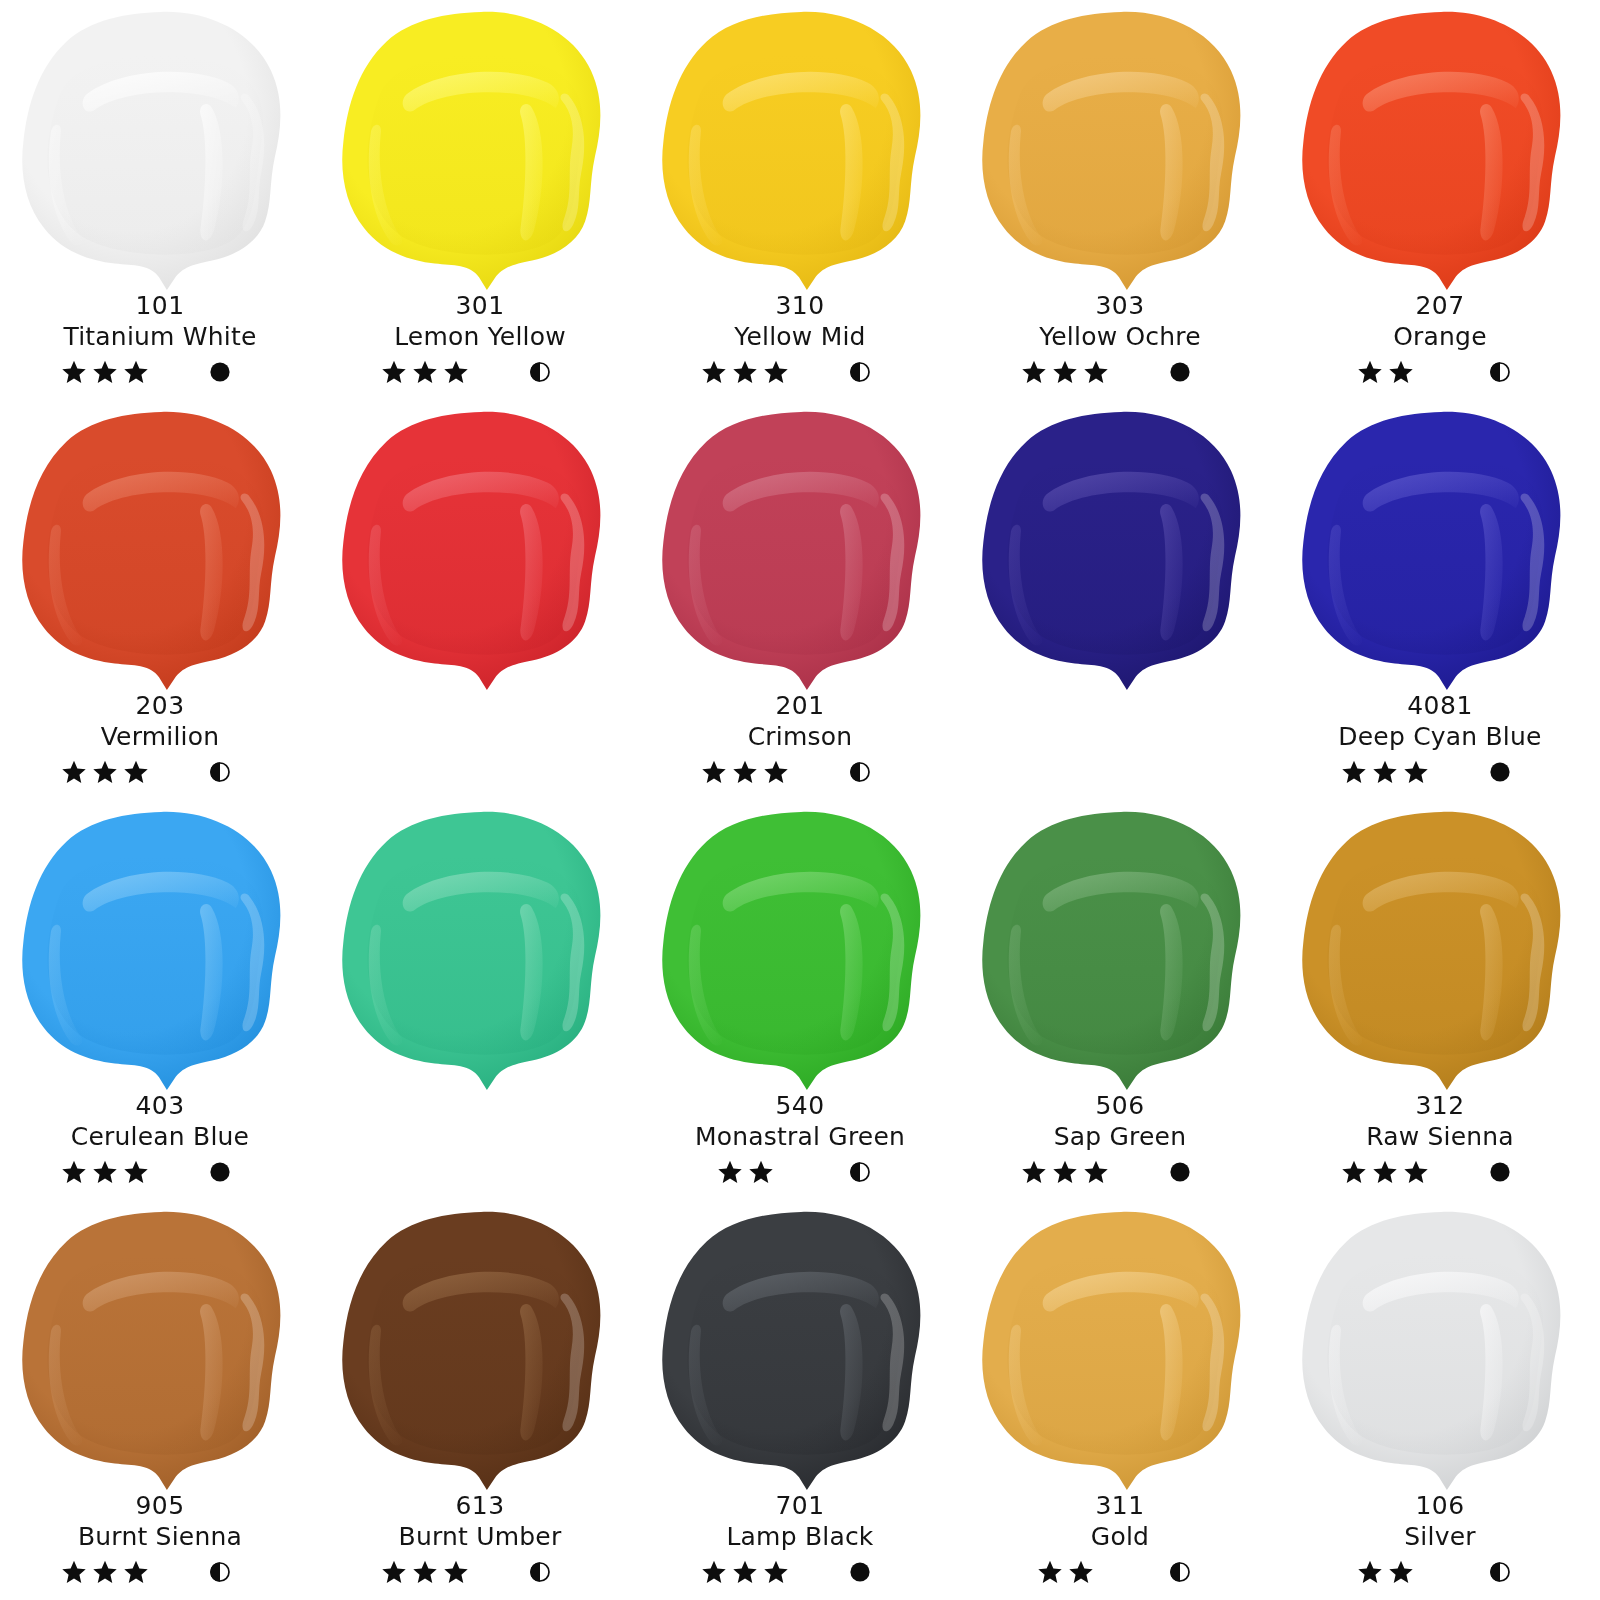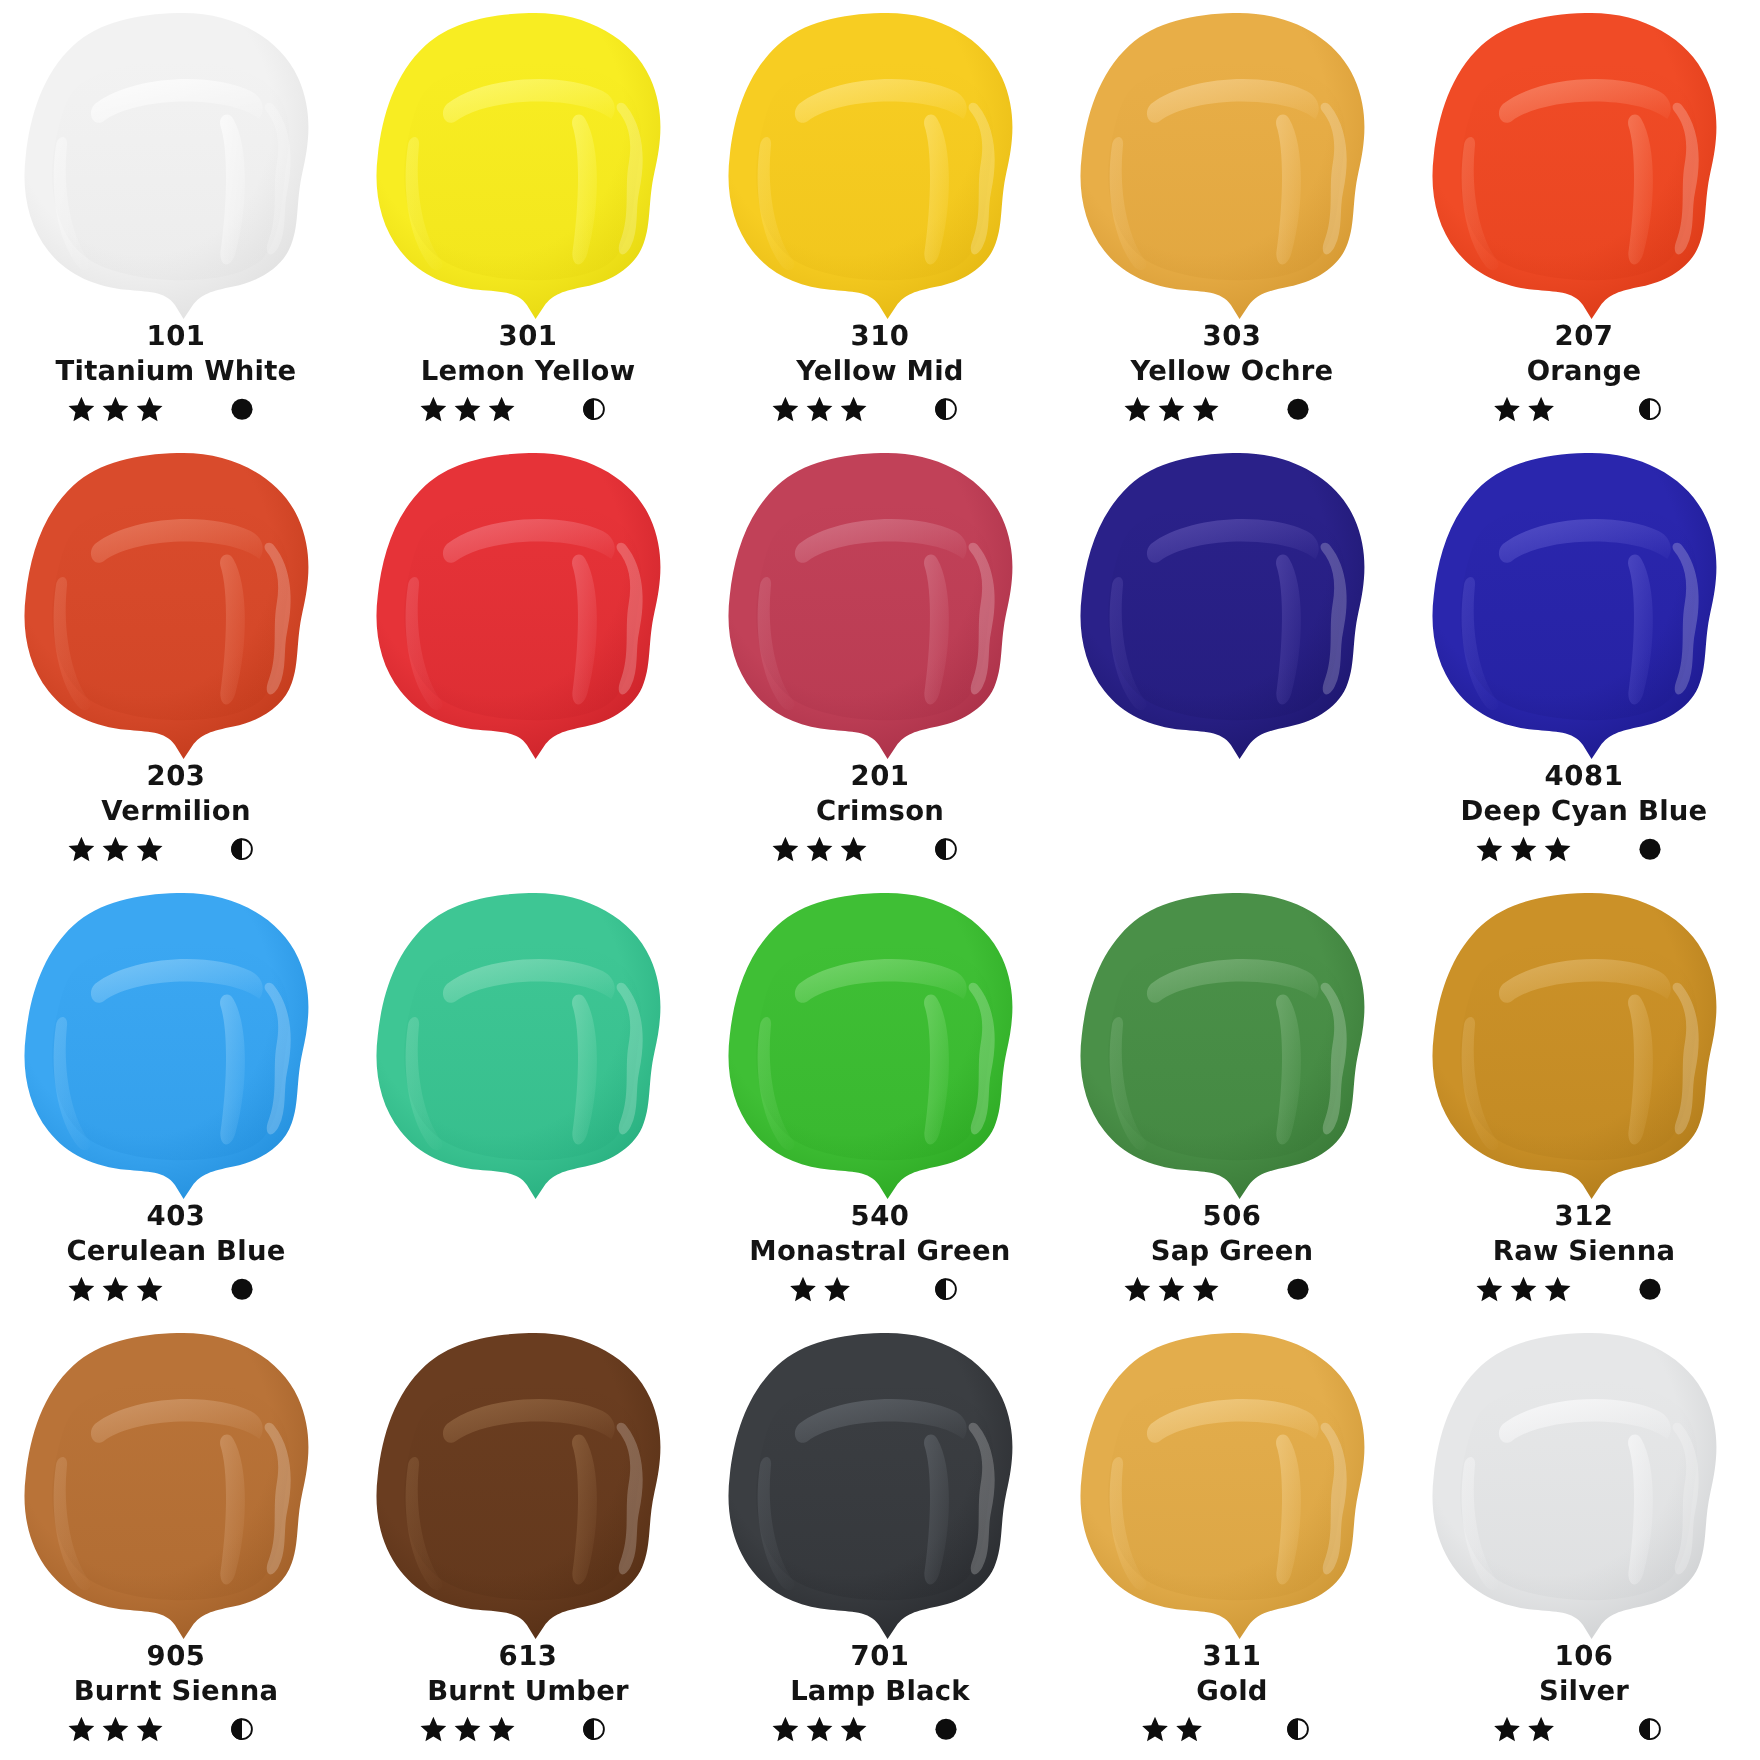--- a/index.html
+++ b/index.html
@@ -40,28 +40,28 @@
   .labels {
     width: 100%;
     text-align: center;
     margin-top: 2px;
     line-height: 1.0;
   }
   .code {
     font-size: 25px;
     color: #141414;
     letter-spacing: 0.5px;
-    font-weight: 700;
+    font-weight: 400;
     margin-bottom: 6px;
   }
   .name {
     font-size: 25px;
     color: #141414;
     letter-spacing: 0.2px;
-    font-weight: 700;
+    font-weight: 400;
     white-space: nowrap;
     margin-bottom: 9px;
   }
   .symbols {
     display: flex;
     flex-direction: row;
     align-items: center;
     justify-content: center;
     gap: 0px;
     height: 28px;

